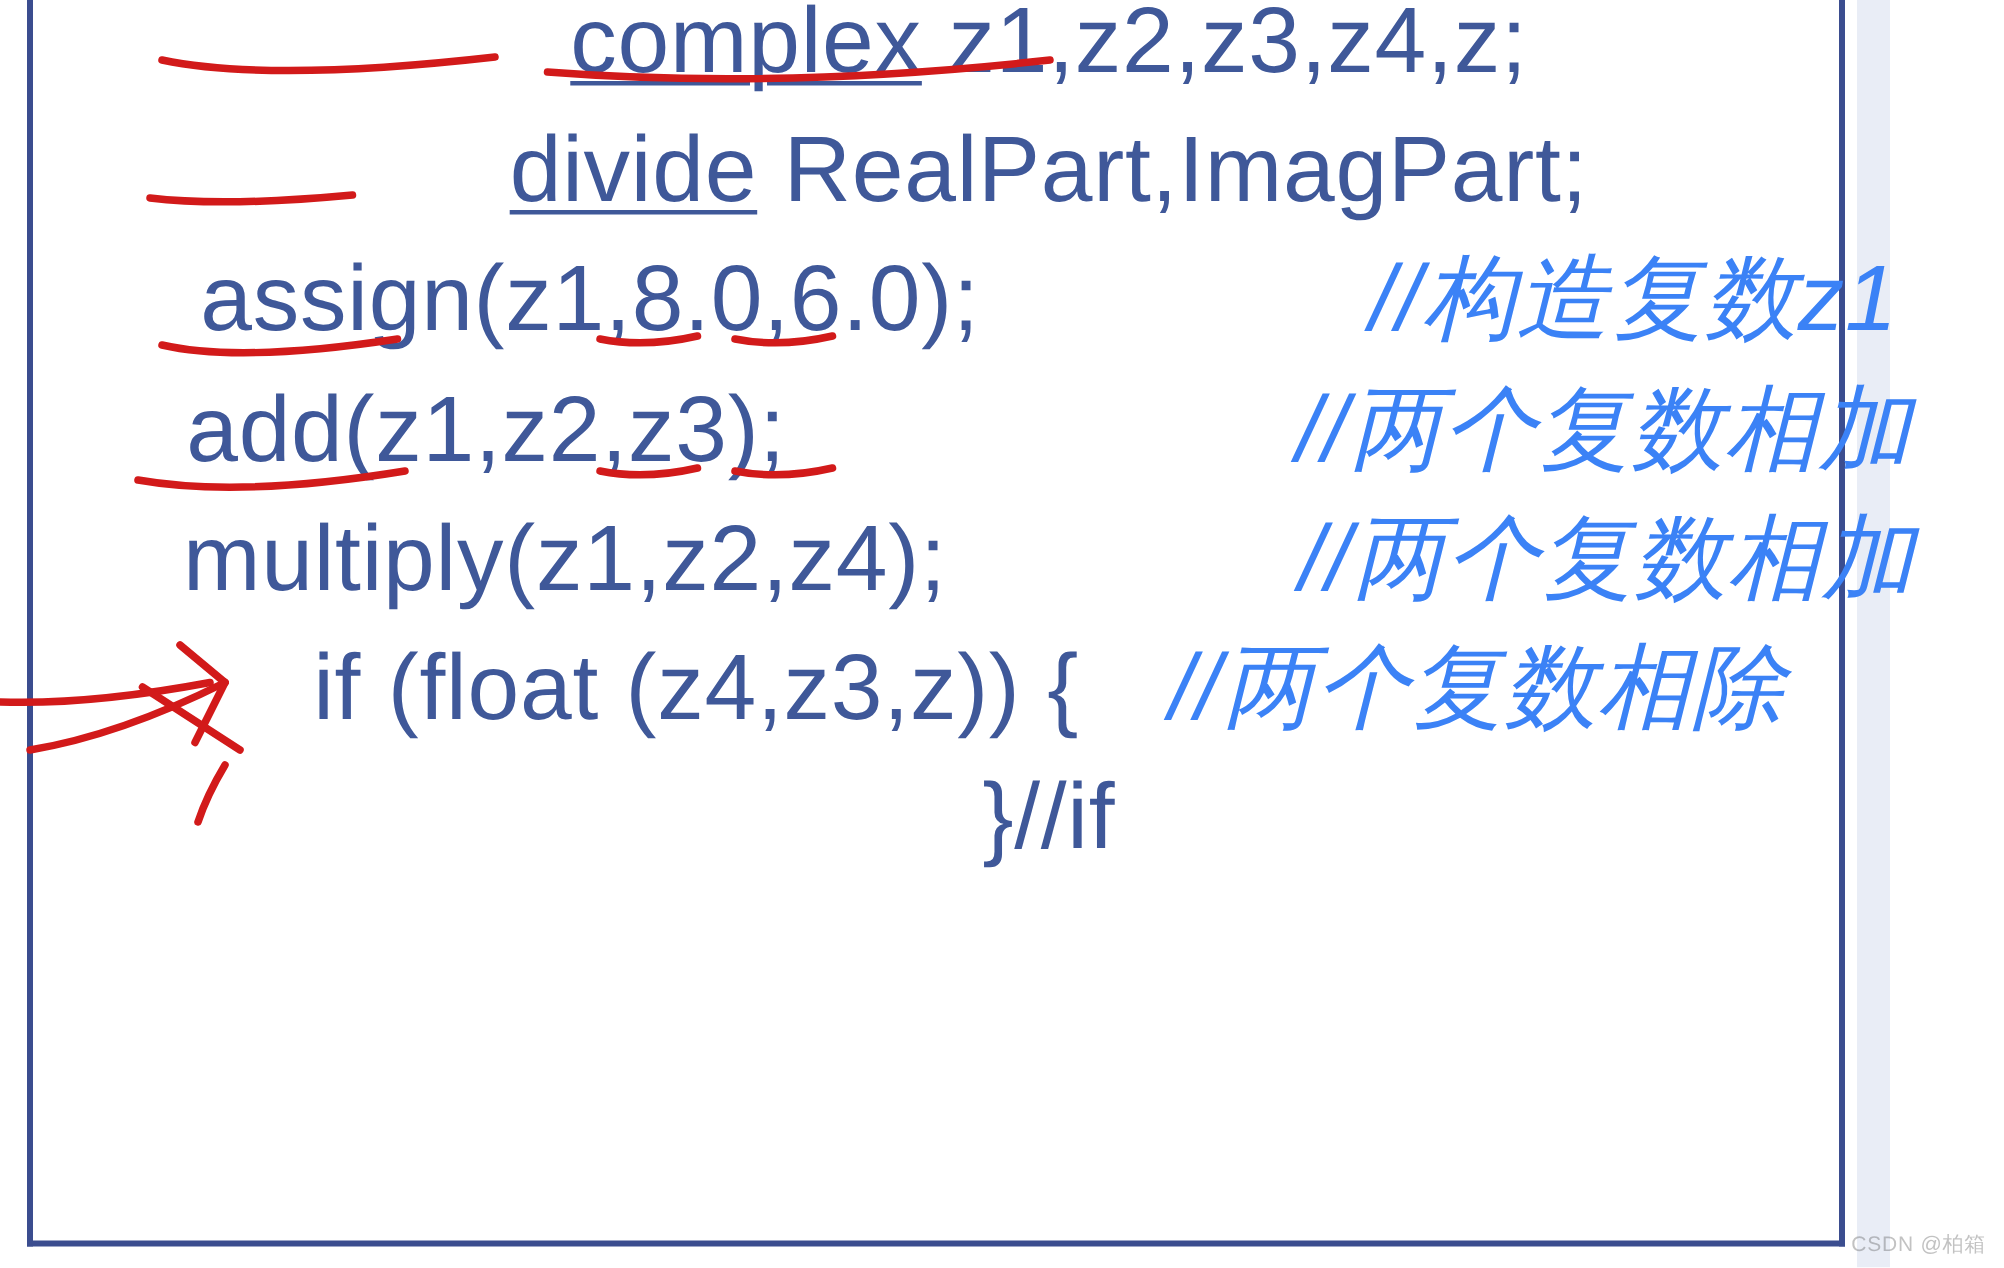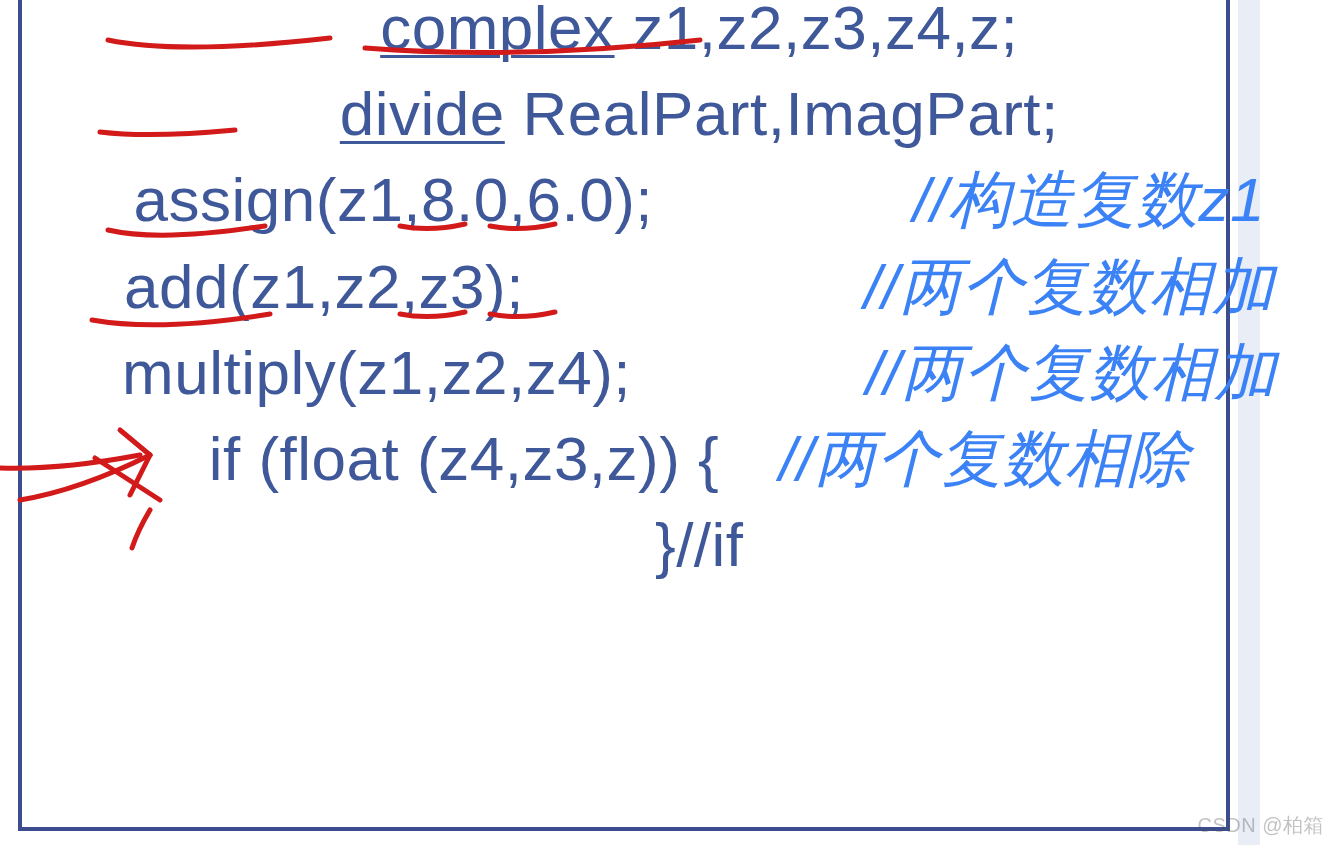--- a/index.html
+++ b/index.html
@@ -69,21 +69,21 @@
     left: 0;
     top: 0;
     width: 1336px;
     height: 845px;
     pointer-events: none;
   }
   .watermark {
     position: absolute;
     right: 12px;
     bottom: 6px;
-    font-size: 20px;
+    font-size: 14px;
     color: rgba(80,80,80,0.35);
     font-family: "Microsoft YaHei", sans-serif;
     letter-spacing: 0.5px;
   }
 </style>
 </head>
 <body>
 
 <div class="page">
   <div class="side-strip"></div>

